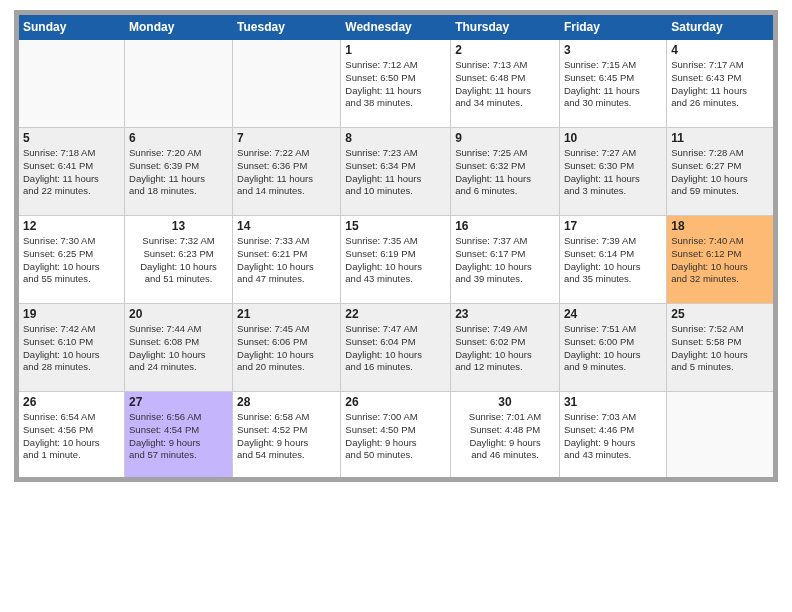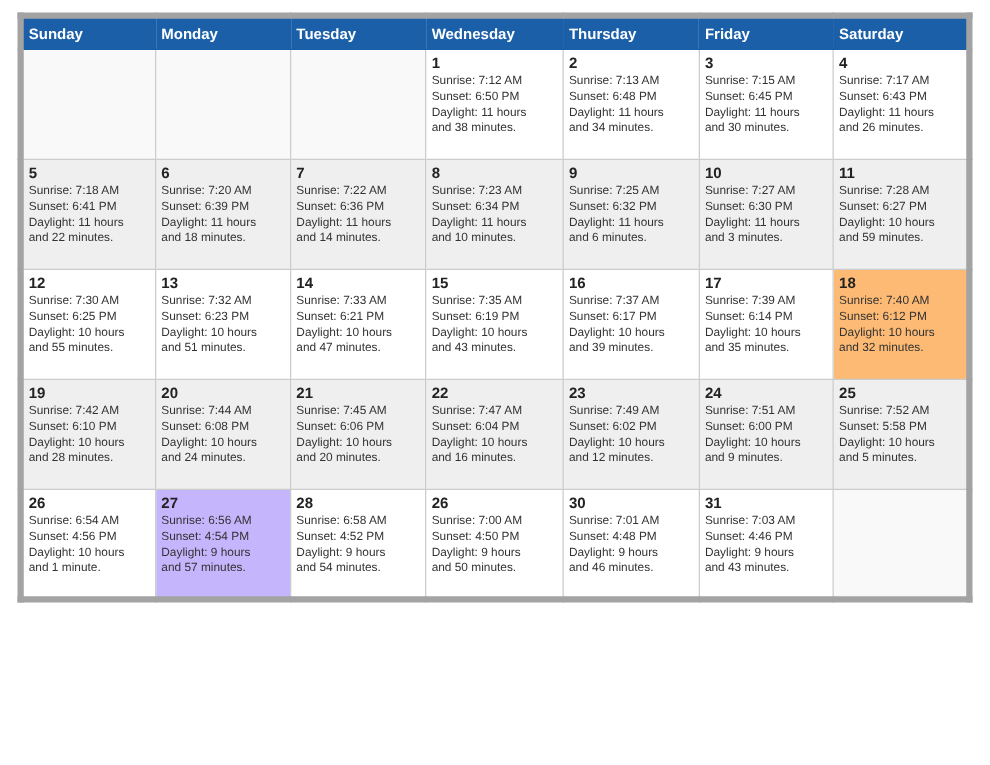--- a/index.html
+++ b/index.html
@@ -197,21 +197,21 @@
           </td>
         </tr>
         <tr>
           <td style="background: rgb(255, 255, 255); height: 88px;">
             <span class="day-num">12</span>
             <div class="day-info" style="white-space: pre-line;">Sunrise: 7:30 AM
 Sunset: 6:25 PM
 Daylight: 10 hours
 and 55 minutes.</div>
           </td>
-          <td style="background: rgb(255, 255, 255); height: 88px;">
+          <td style="background: rgb(255, 255, 255); height: 88px; text-align: center;">
             <span class="day-num">13</span>
             <div class="day-info" style="white-space: pre-line;">Sunrise: 7:32 AM
 Sunset: 6:23 PM
 Daylight: 10 hours
 and 51 minutes.</div>
           </td>
           <td style="background: rgb(255, 255, 255); height: 88px;">
             <span class="day-num">14</span>
             <div class="day-info" style="white-space: pre-line;">Sunrise: 7:33 AM
 Sunset: 6:21 PM
@@ -320,21 +320,21 @@
 Daylight: 9 hours
 and 54 minutes.</div>
           </td>
           <td style="background: rgb(255, 255, 255); height: 88px;">
             <span class="day-num">26</span>
             <div class="day-info" style="white-space: pre-line;">Sunrise: 7:00 AM
 Sunset: 4:50 PM
 Daylight: 9 hours
 and 50 minutes.</div>
           </td>
-          <td style="background: rgb(255, 255, 255); height: 88px;">
+          <td style="background: rgb(255, 255, 255); height: 88px; text-align: center;">
             <span class="day-num">30</span>
             <div class="day-info" style="white-space: pre-line;">Sunrise: 7:01 AM
 Sunset: 4:48 PM
 Daylight: 9 hours
 and 46 minutes.</div>
           </td>
           <td style="background: rgb(255, 255, 255); height: 88px;">
             <span class="day-num">31</span>
             <div class="day-info" style="white-space: pre-line;">Sunrise: 7:03 AM
 Sunset: 4:46 PM

